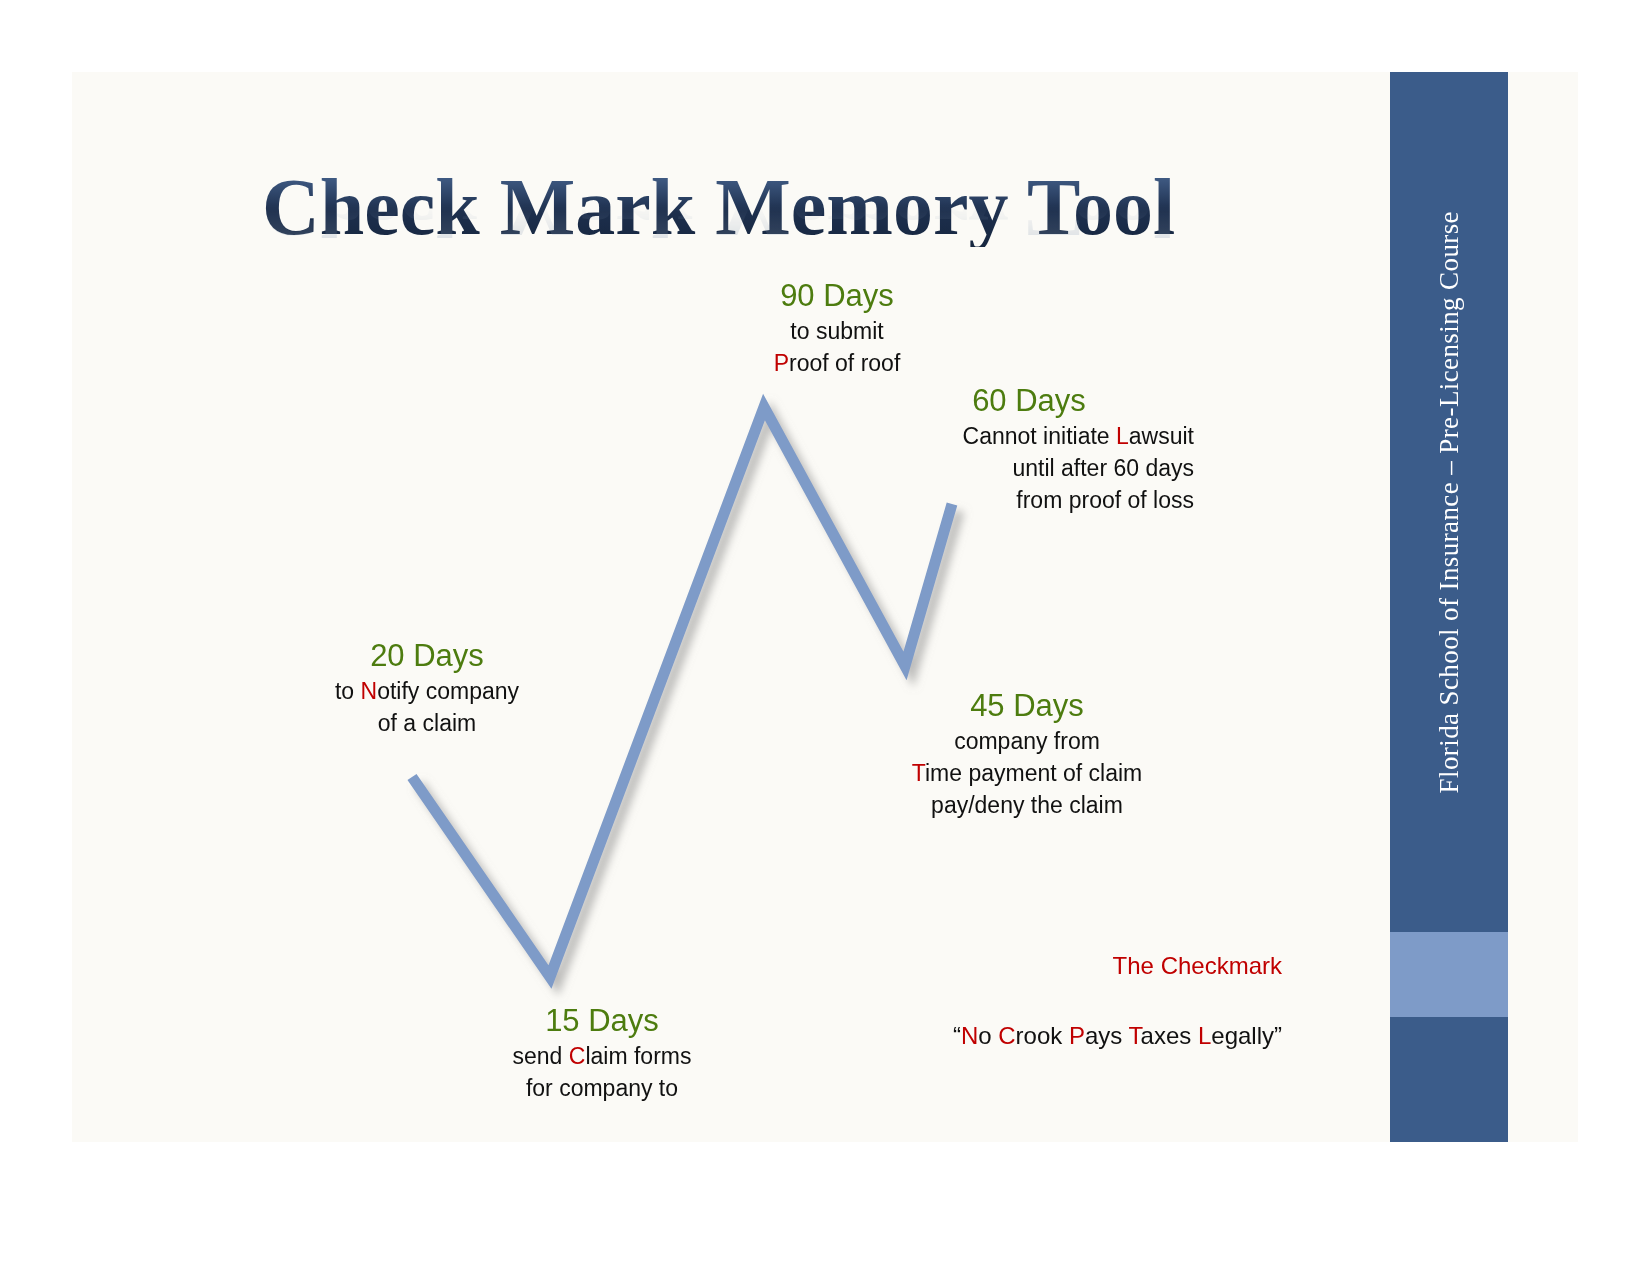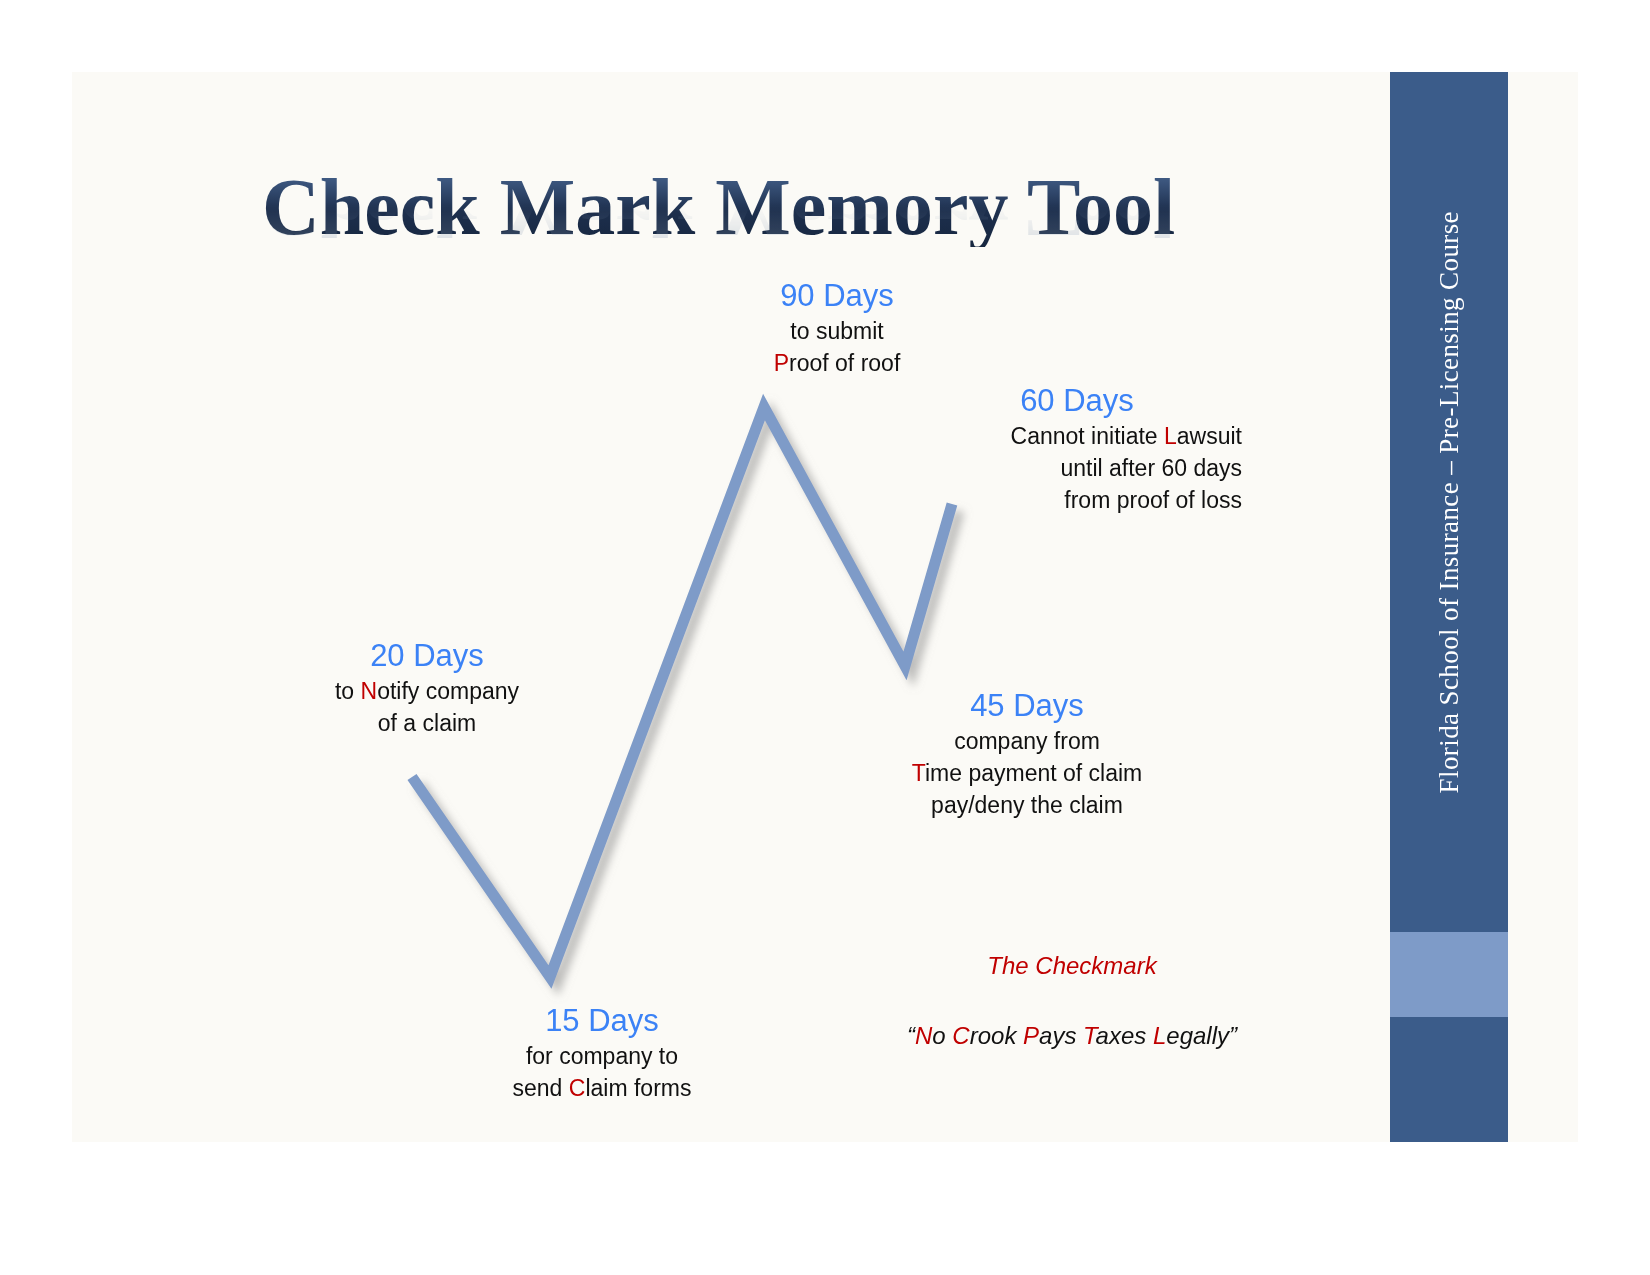--- a/index.html
+++ b/index.html
@@ -71,47 +71,46 @@
 
   
   .callout {
     position: absolute;
     color: #111111;
     font-family: "Liberation Sans", sans-serif;
   }
   .callout .head {
     font-size: 31px;
     line-height: 1.22;
-    color: #3b82f6;
+    color: #4d7c0f;
   }
   .callout .line {
     font-size: 23px;
     line-height: 1.4;
     color: #111111;
     white-space: nowrap;
   }
   .hl { color: #c00000; }
 
   .ta-center { text-align: center; }
   .ta-right  { text-align: right; }
 
   #c-20 { left: 190px; top: 565px; width: 330px; }
   #c-15 { left: 365px; top: 930px; width: 330px; text-align: center; }
   #c-90 { left: 600px; top: 205px; width: 330px; }
   #c-45 { left: 750px; top: 615px; width: 410px; }
-  #c-60 { left: 840px; top: 310px; width: 330px; }
+  #c-60 { left: 792px; top: 310px; width: 330px; }
 
   
   #mnemonic {
     position: absolute;
     left: 790px;
     top: 880px;
     width: 420px;
-    text-align: center;
-    font-style: italic;
+    text-align: right;
   }
   #mnemonic .mn-title {
     font-size: 24px;
     color: #c00000;
     margin-bottom: 42px;
   }
   #mnemonic .mn-phrase {
     font-size: 24px;
     color: #111111;
     white-space: nowrap;
@@ -192,22 +191,22 @@
     <div class="head">20 Days</div>
     <div class="body">
         <div class="line"><span>to </span><span class="hl">N</span><span>otify company</span></div>
         <div class="line"><span>of a claim</span></div>
       </div>
   </div>
 
   <div class="callout ta-center" id="c-15">
     <div class="head">15 Days</div>
     <div class="body">
+        <div class="line"><span>send </span><span class="hl">C</span><span>laim forms</span></div>
         <div class="line"><span>for company to</span></div>
-        <div class="line"><span>send </span><span class="hl">C</span><span>laim forms</span></div>
       </div>
   </div>
 
   <div class="callout ta-center" id="c-90">
     <div class="head">90 Days</div>
     <div class="body">
         <div class="line"><span>to submit</span></div>
         <div class="line"><span class="hl">P</span><span>roof of roof</span></div>
       </div>
   </div>

